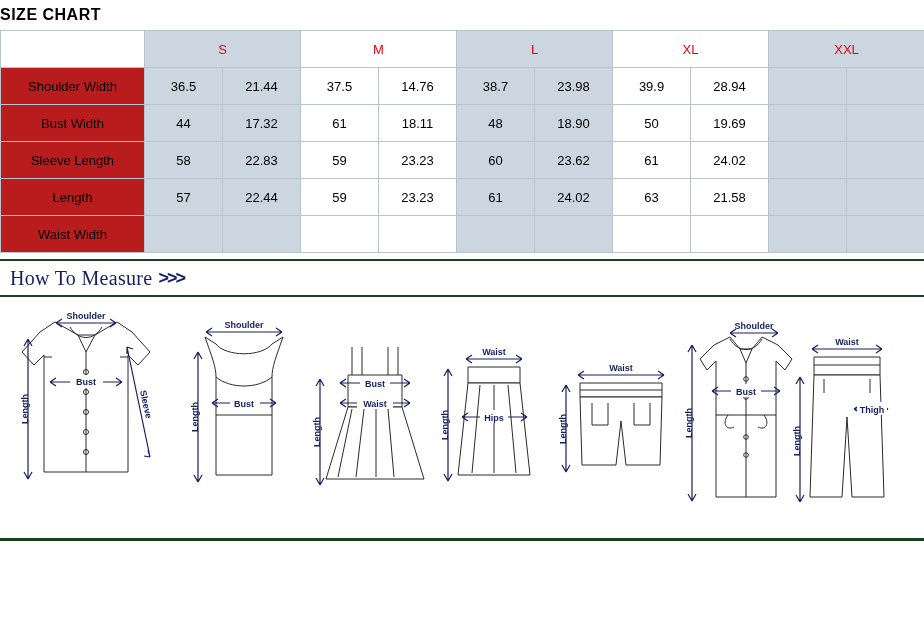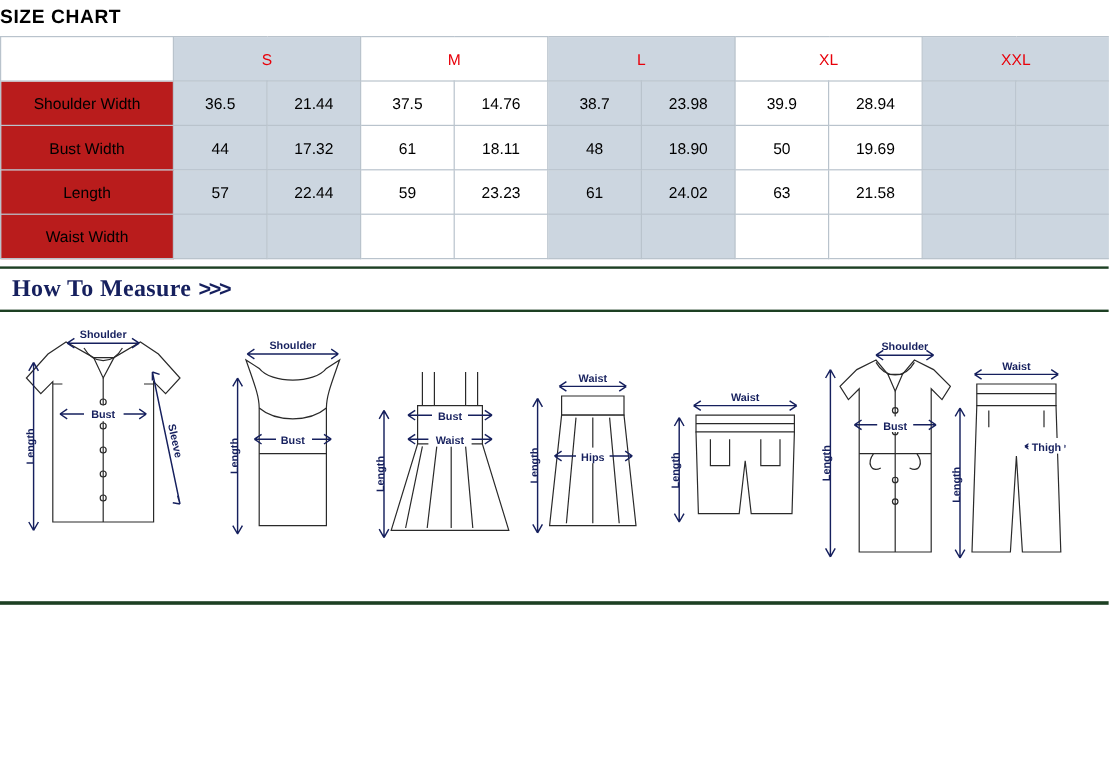--- a/index.html
+++ b/index.html
@@ -65,21 +65,21 @@
     margin-top: 6px;
     height: 34px;
     border-top: 2px solid #1d4023;
     border-bottom: 2px solid #1d4023;
     background: #ffffff;
     display: flex;
     align-items: center;
   }
   .measure-title {
     font-family: "Liberation Serif", serif;
-    font-weight: 700;
+    font-weight: 400;
     font-size: 20px;
     color: #16205e;
     padding-left: 10px;
     letter-spacing: 0.3px;
   }
   .measure-arrows {
     color: #16205e;
     font-weight: 700;
     font-size: 18px;
     margin-left: 6px;
@@ -164,20 +164,33 @@
       <tr>
         <td class="rowlabel-cell">Bust Width</td>
         <td class="shade">44</td>
         <td class="shade">17.32</td>
         <td class="white">61</td>
         <td class="white">18.11</td>
         <td class="shade">48</td>
         <td class="shade">18.90</td>
         <td class="white">50</td>
         <td class="white">19.69</td>
+        <td class="shade"></td>
+        <td class="shade"></td>
+      </tr>
+      <tr>
+        <td class="rowlabel-cell">Sleeve Length</td>
+        <td class="shade">58</td>
+        <td class="shade">22.83</td>
+        <td class="white">59</td>
+        <td class="white">23.23</td>
+        <td class="shade">60</td>
+        <td class="shade">23.62</td>
+        <td class="white">61</td>
+        <td class="white">24.02</td>
         <td class="shade"></td>
         <td class="shade"></td>
       </tr>
       <tr>
         <td class="rowlabel-cell">Length</td>
         <td class="shade">57</td>
         <td class="shade">22.44</td>
         <td class="white">59</td>
         <td class="white">23.23</td>
         <td class="shade">61</td>

